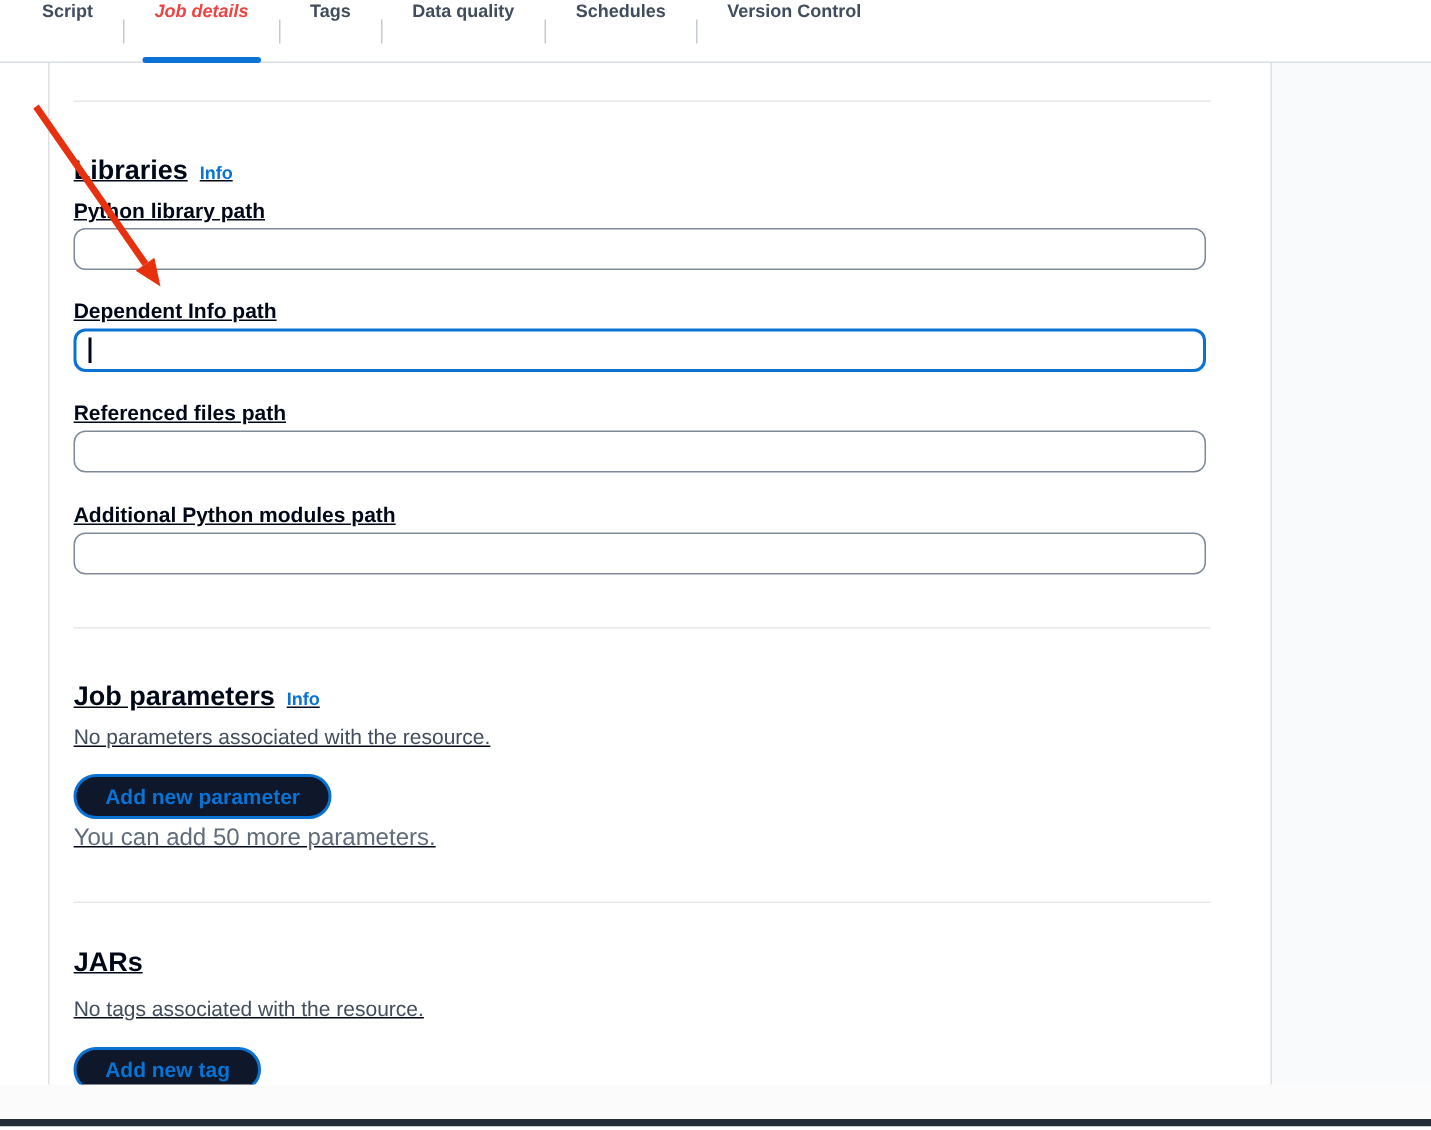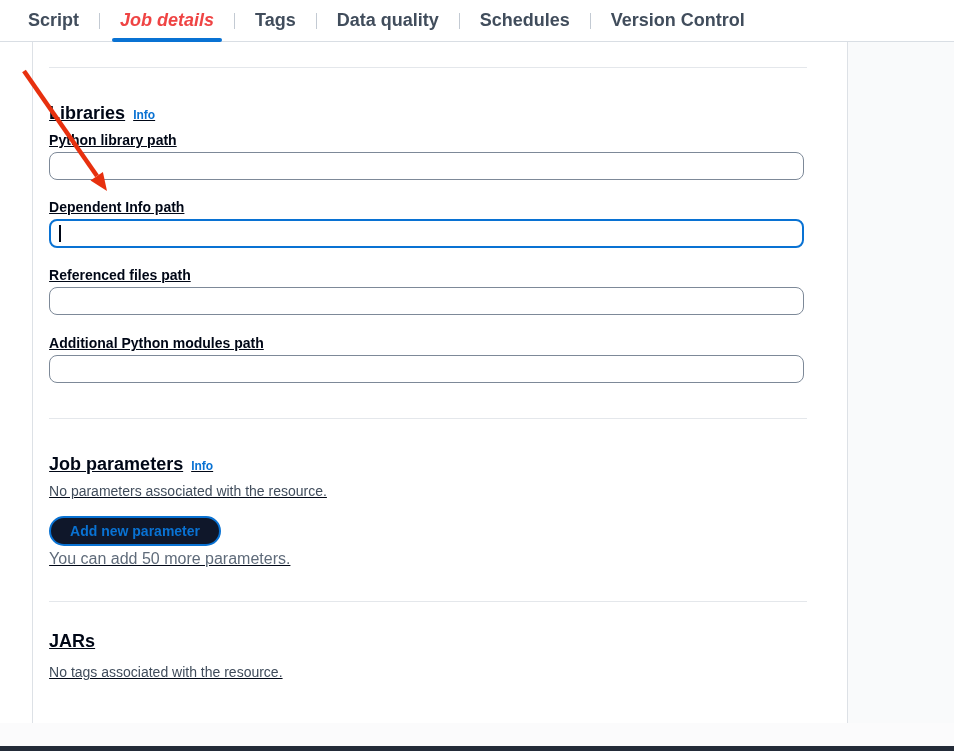--- a/index.html
+++ b/index.html
@@ -9,22 +9,22 @@
     background:#ffffff; color:#000716; overflow:hidden; position:relative;
   }
   .screen { position:relative; width:954px; height:753px; background:#ffffff; }
 
   
   .tabbar {
     height:42px; display:flex; align-items:stretch;
     padding-left:8px; border-bottom:1px solid #d9dee4; background:#ffffff;
   }
   .tab {
-    position:relative; display:flex; align-items:center;
-    padding:18px 20px; font-size:18px; font-weight:700; color:#414d5c;
+    position:relative; display:flex; align-items:flex-start;
+    padding:0 20px; font-size:12px; font-weight:700; color:#414d5c;
     cursor:pointer; white-space:nowrap;
   }
   .tab.active { color:#ef4444;font-style:italic; }
   .tab.active::after {
     content:""; position:absolute; left:12px; right:12px; bottom:-1px;
     height:4px; background:#0972d3; border-radius:2px;
   }
   .tab-divider { width:1px; height:16px; background:#c3cad3; align-self:center; }
 
   
@@ -156,20 +156,21 @@
       <button class="pill-button">Add new parameter</button>
       <div class="helper-text">You can add 50 more parameters.</div>
 
       <hr class="divider divider-low" style="margin-top:34px;">
 
       
       <div class="section-heading-row heading-tags">
         <span class="section-heading">JARs</span>
       </div>
       <div class="empty-text tags">No tags associated with the resource.</div>
+      <button class="pill-button tags">Add new tag</button>
 
     </div>
 
     <div class="right-gutter"></div>
   </div>
 
   <div class="bottom-strip"></div>
   <div class="bottom-bar"></div>
   <div class="bottom-white"></div>
 

